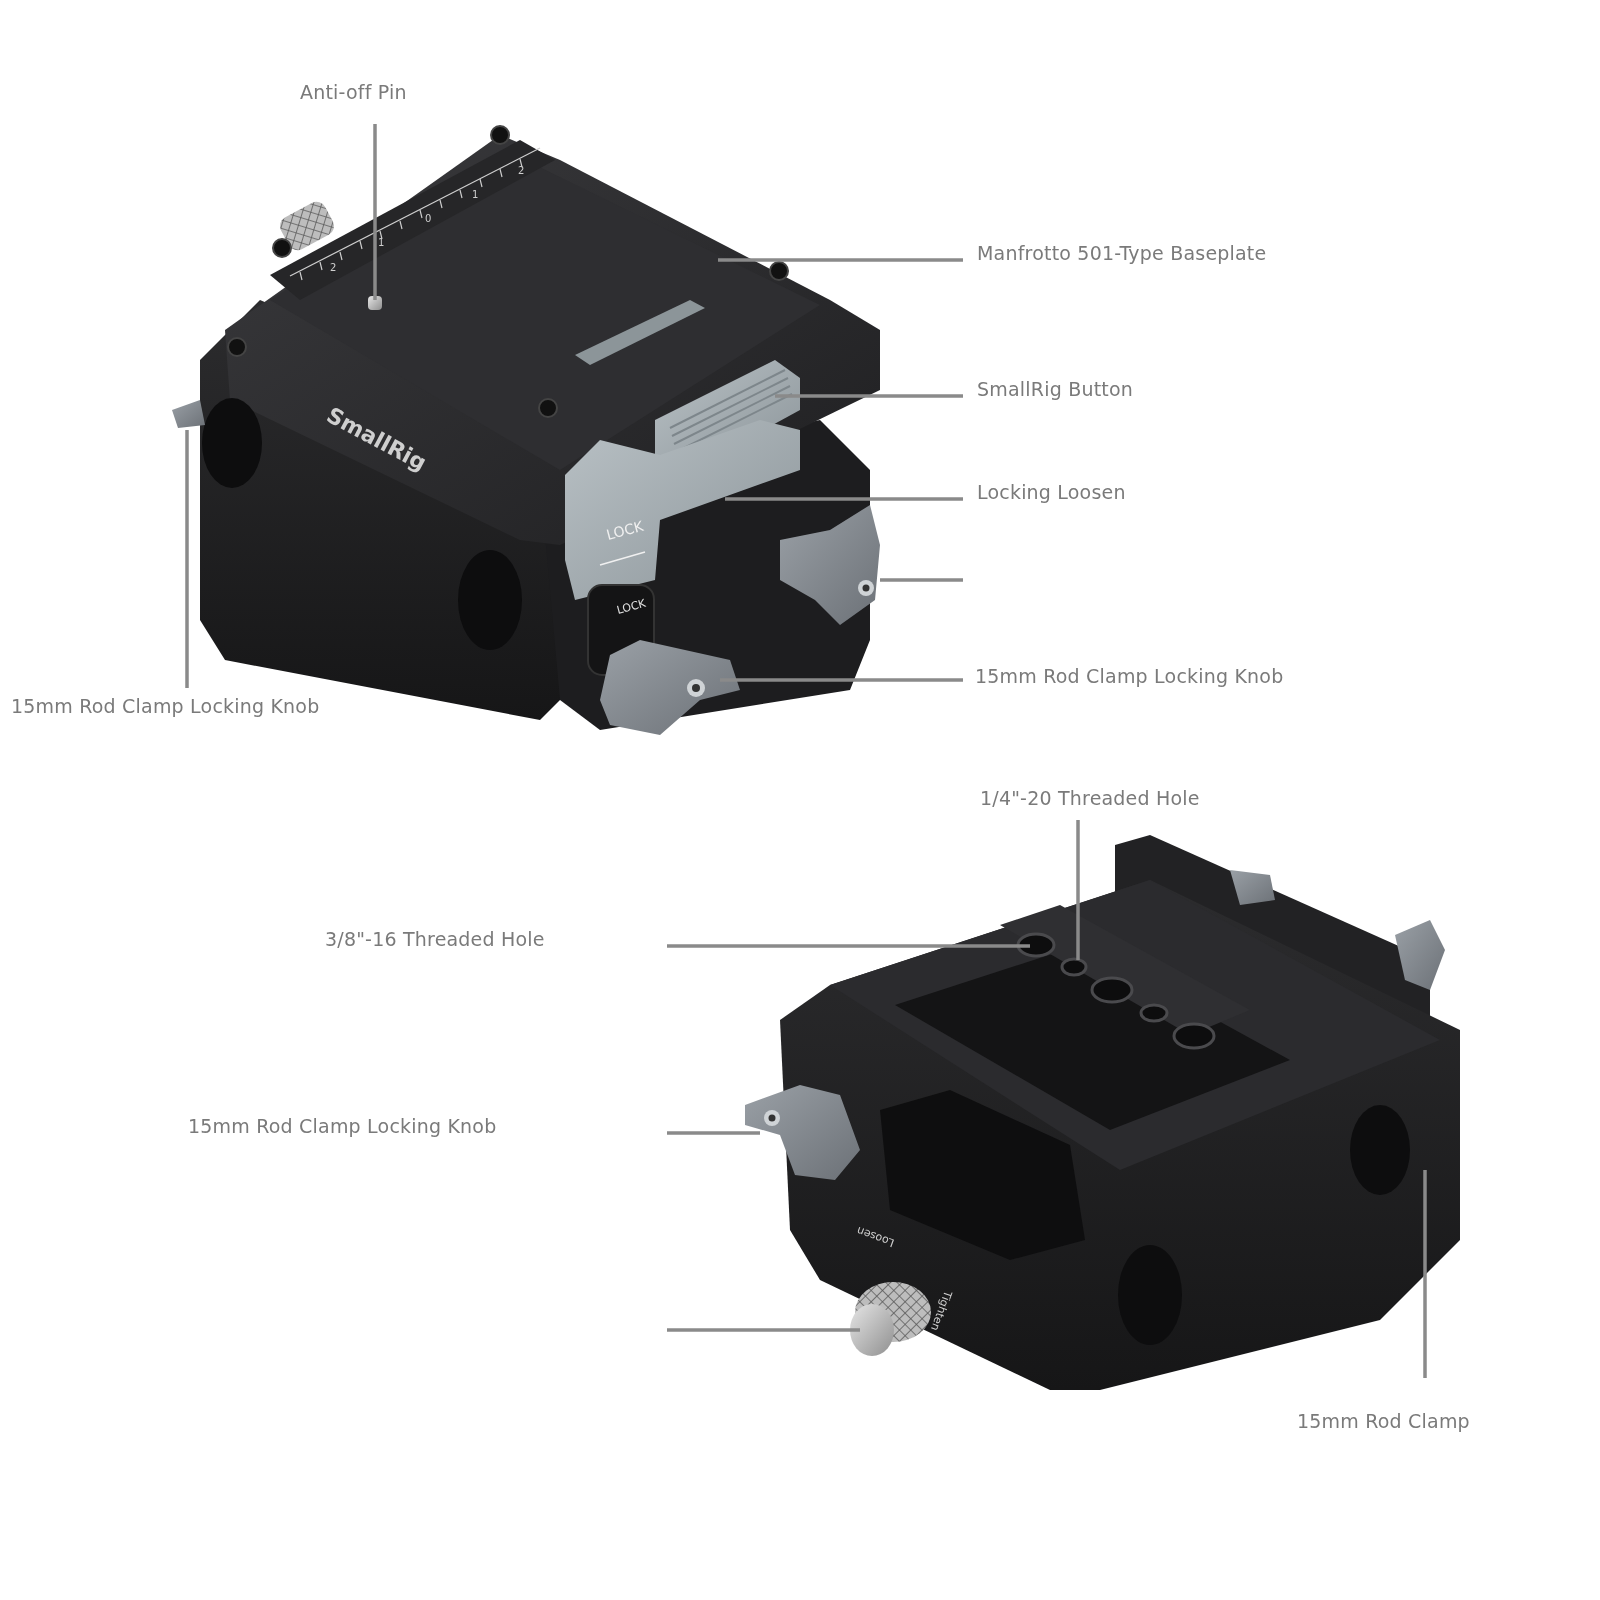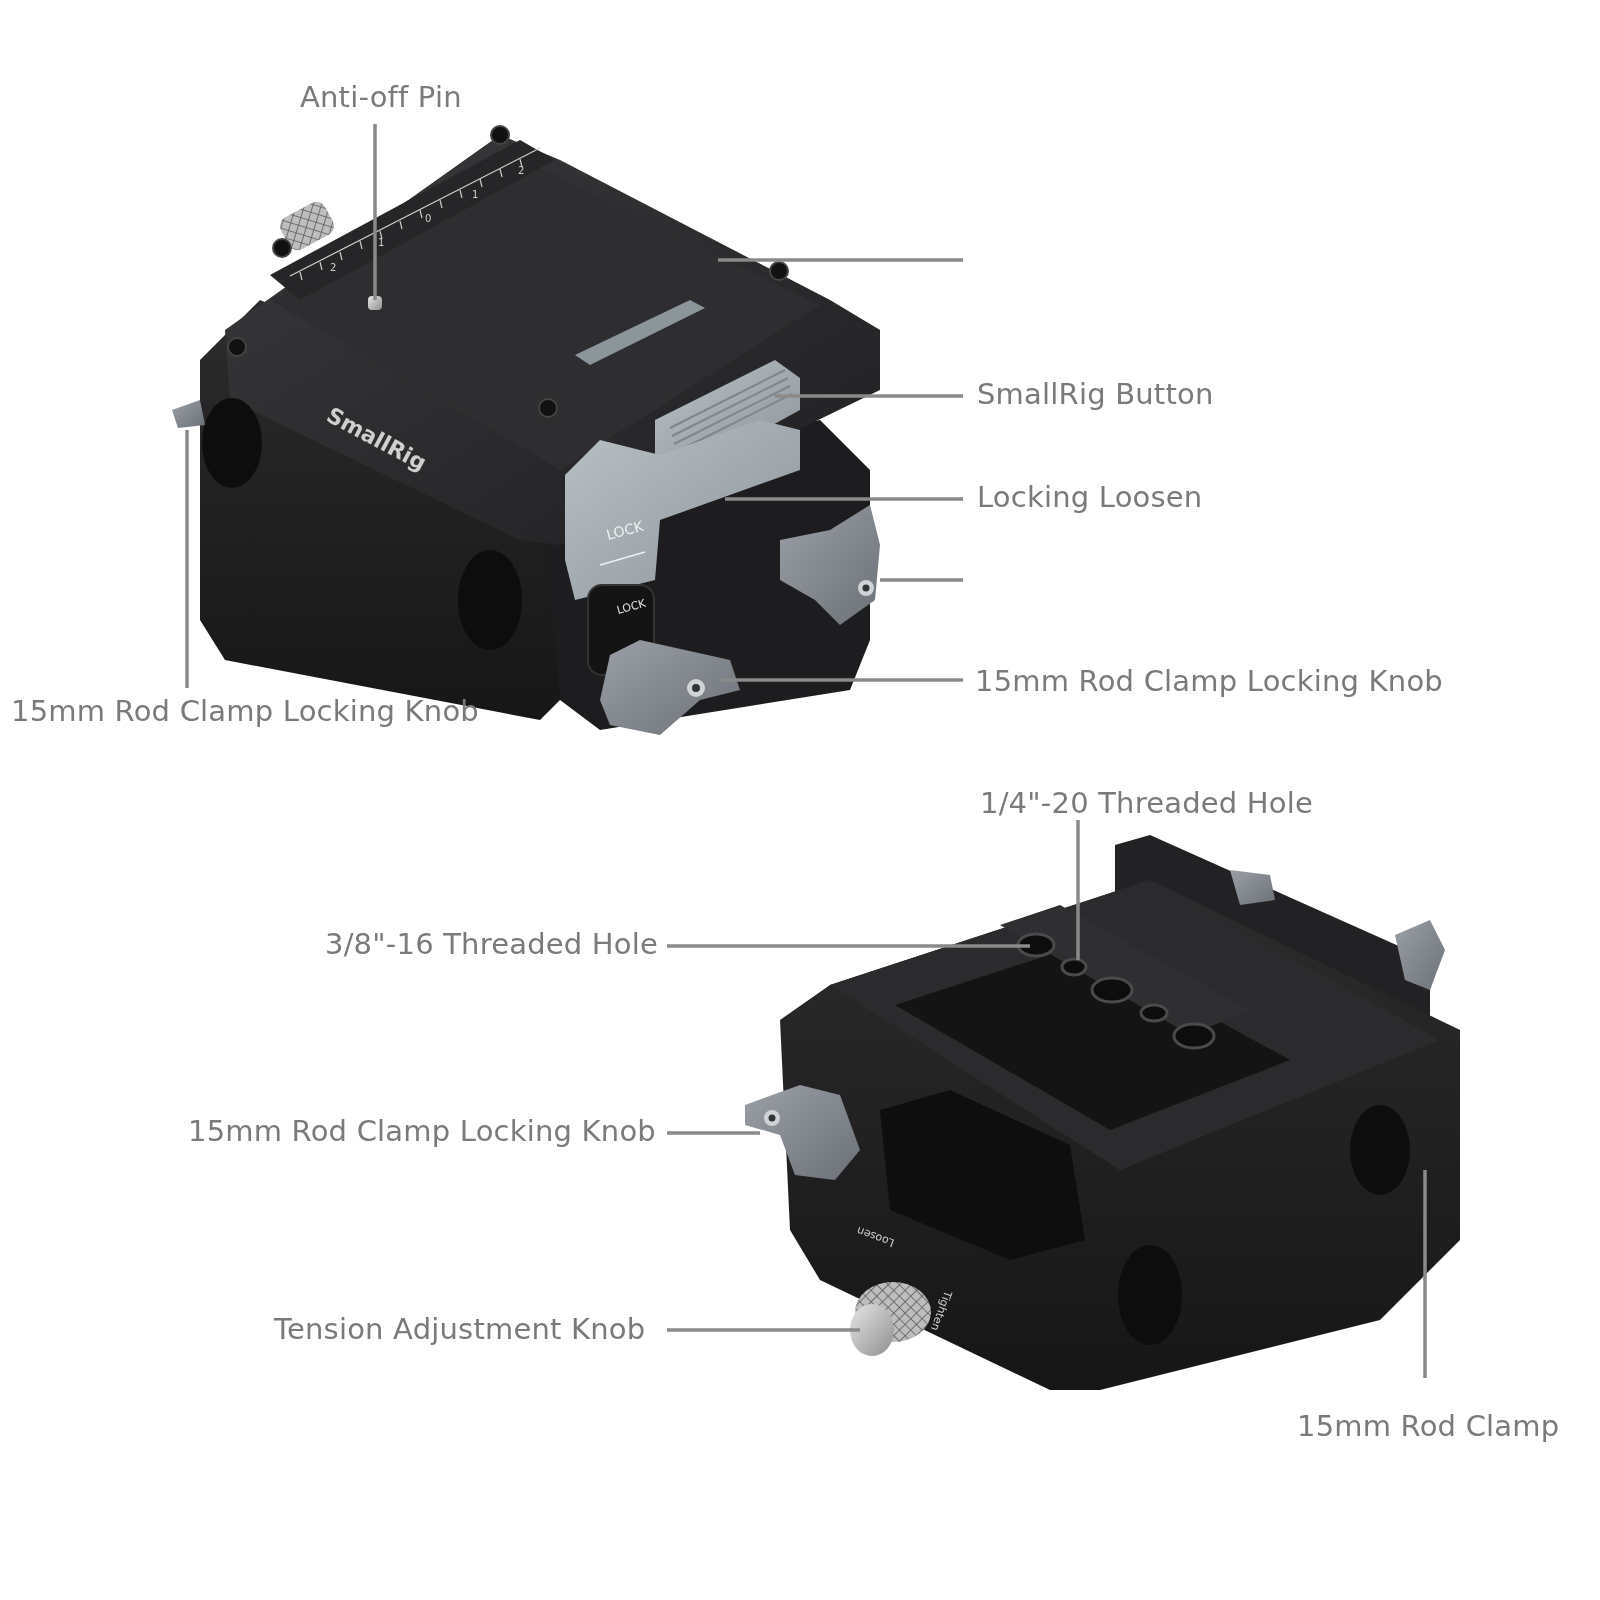--- a/index.html
+++ b/index.html
@@ -1,20 +1,20 @@
 <!DOCTYPE html>
 <html><head>
 <meta charset="utf-8">
 <style>
   html, body { margin: 0; padding: 0; background: #ffffff; }
   body { width: 1600px; height: 1600px; position: relative; overflow: hidden;
          font-family: "DejaVu Sans", "Liberation Sans", sans-serif; }
   .stage { position: absolute; left: 0; top: 0; width: 1600px; height: 1600px; }
   svg.art { position: absolute; left: 0; top: 0; width: 1600px; height: 1600px; }
-  .label { position: absolute; color: #7a7a7a; font-size: 29px; white-space: nowrap;
+  .label { position: absolute; color: #7a7a7a; font-size: 19px; white-space: nowrap;
            letter-spacing: 0.2px; line-height: 1; }
 </style>
 </head>
 <body>
 
 <div class="stage">
 
   <svg class="art" viewBox="0 0 1600 1600">
     <defs>
       <linearGradient id="topPlate" x1="0" y1="0" x2="1" y2="1">
@@ -186,23 +186,23 @@
       <line x1="187" y1="430" x2="187" y2="688"></line>
       <line x1="1078" y1="820" x2="1078" y2="960"></line>
       <line x1="667" y1="946" x2="1030" y2="946"></line>
       <line x1="667" y1="1133" x2="760" y2="1133"></line>
       <line x1="667" y1="1330" x2="860" y2="1330"></line>
       <line x1="1425" y1="1170" x2="1425" y2="1378"></line>
     </g>
   </svg>
 
   <div class="label" style="left:300px; top:83px;">Anti-off Pin</div>
+  <div class="label" style="left:977px; top:244px;">Manfrotto 501-Type Baseplate</div>
   <div class="label" style="left:977px; top:380px;">SmallRig Button</div>
   <div class="label" style="left:977px; top:483px;">Locking Loosen</div>
   <div class="label" style="left:975px; top:667px;">15mm Rod Clamp Locking Knob</div>
   <div class="label" style="left:11px; top:697px;">15mm Rod Clamp Locking Knob</div>
 
   <div class="label" style="left:980px; top:789px;">1/4"-20 Threaded Hole</div>
   <div class="label" style="left:325px; top:930px;">3/8"-16 Threaded Hole</div>
   <div class="label" style="left:188px; top:1117px;">15mm Rod Clamp Locking Knob</div>
-  <div class="label" style="left:274px; top:1315px;">Tension Adjustment Knob</div>
   <div class="label" style="left:1297px; top:1412px;">15mm Rod Clamp</div>
 </div>
 
 </body></html>

